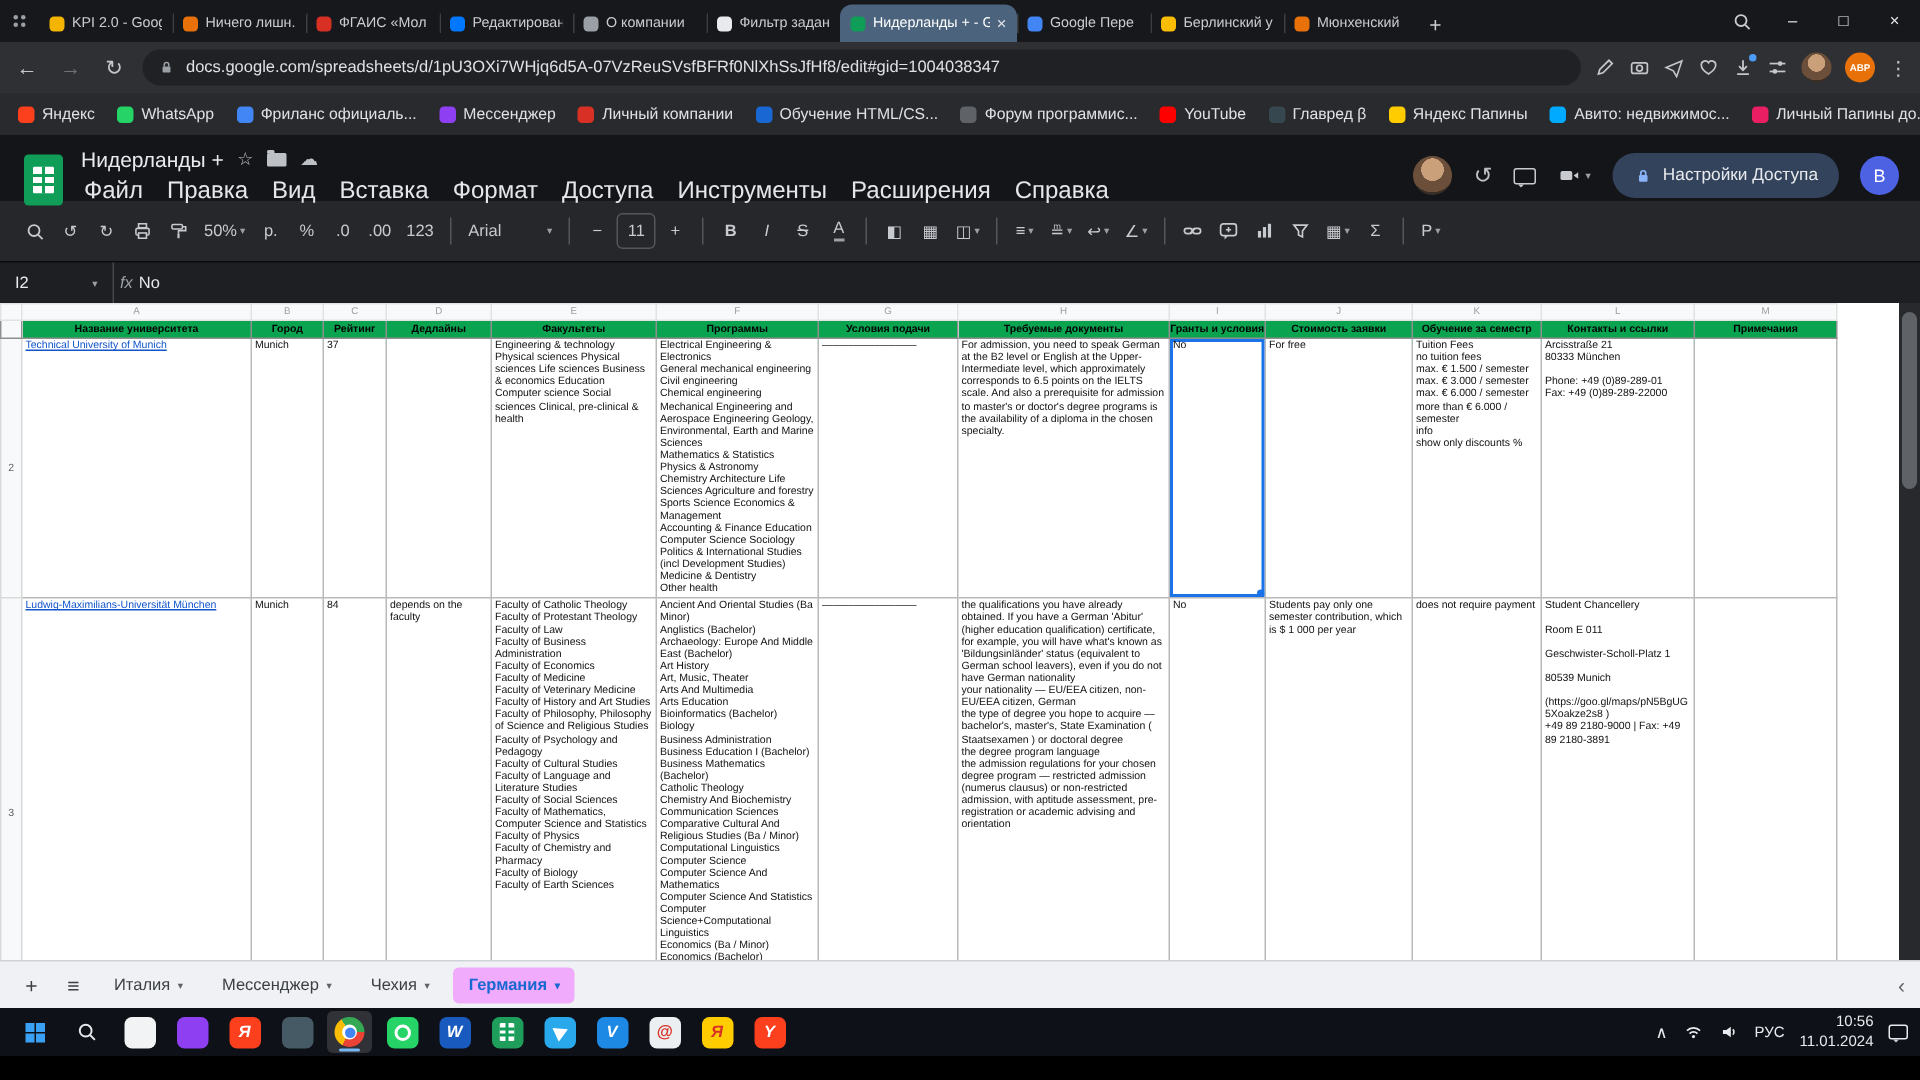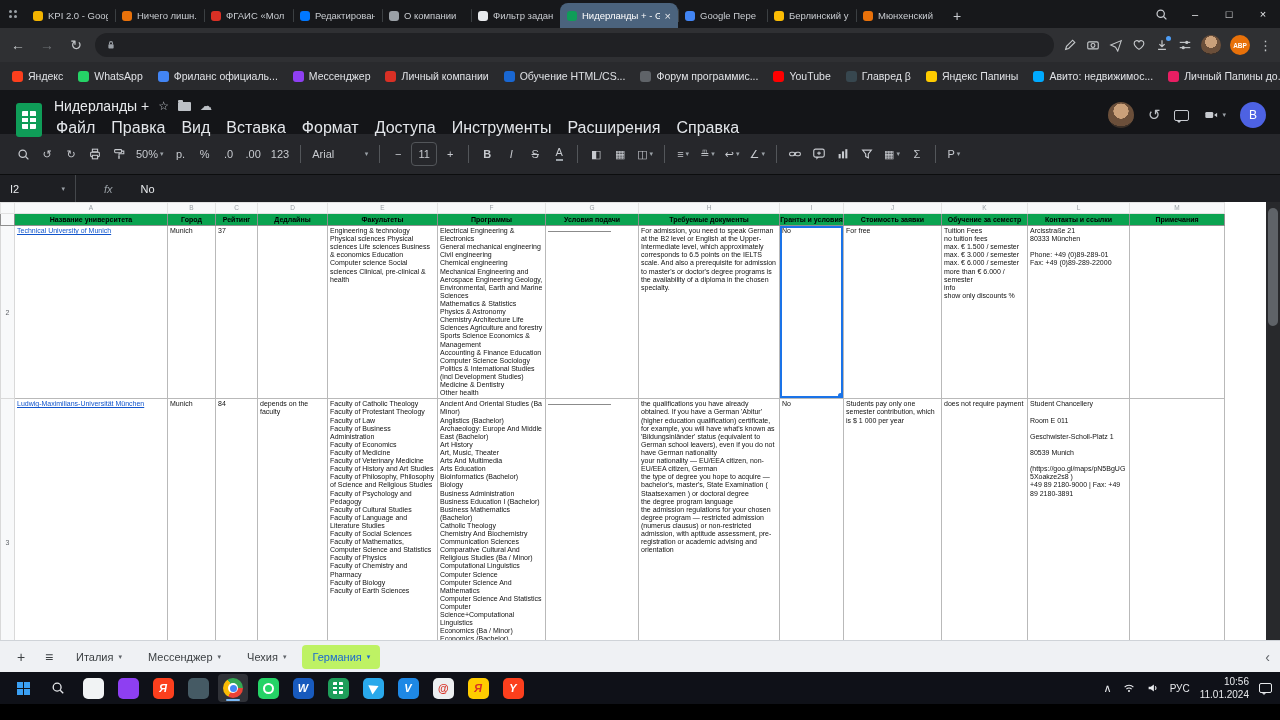--- a/index.html
+++ b/index.html
@@ -81,21 +81,21 @@
   .caret { font-size:7px; color:#9aa0a6; }
   .tsep { width:1px; height:18px; background:#53565a; margin:0 5px; flex:0 0 auto; }
   .bold { font-weight:bold; } .ital { font-style:italic; } .strike { text-decoration:line-through; }
   .tcolor { border-bottom:2.5px solid #9aa0a6; line-height:1; padding-bottom:1px; }
 
   
   .fbar { height:28px; background:#1e1f23; display:flex; align-items:center; color:#e8eaed;
     font-size:11px; border-top:1px solid #0c0d0e; }
   .namebox { width:76px; height:100%; display:flex; align-items:center; justify-content:space-between;
     padding:0 10px; border-right:1px solid #44474b; }
-  .fx { font-style:italic; color:#9aa0a6; margin:0 28px; }
+  .fx { font-style:italic; color:#9aa0a6; margin:0 4px; }
 
   
   .gridwrap { position:relative; height:438px; background:#fff; overflow:hidden; }
   table { border-collapse:collapse; table-layout:fixed; width:1224px; }
   td { padding:0; }
   .lrow td { height:10px; background:#f8f9fa; color:#9aa0a6; font-size:6.5px; text-align:center;
     border:1px solid #e2e2e2; line-height:10px; }
   .ghead td { height:12px; color:#000; font-size:7px; font-weight:bold; text-align:center;
     white-space:nowrap; overflow:hidden; border:1px solid #8f8f8f; }
   .cell { vertical-align:top; font-size:7px; line-height:1.16; padding:1px 2px !important;
@@ -109,21 +109,21 @@
   .vscroll { position:absolute; right:0; top:0; width:14px; height:100%; background:#28292c; }
   .vthumb { position:absolute; top:6px; left:2px; width:10px; height:118px; background:#5f6368; border-radius:5px; }
 
   
   .sheetbar { height:32px; background:#eff1f4; display:flex; align-items:center; padding:0 10px;
     gap:6px; border-top:1px solid #cfd3d8; }
   .sbico { width:22px; text-align:center; color:#3c4043; font-size:14px; }
   .stab { display:flex; align-items:center; gap:5px; padding:0 10px; height:24px; font-size:11px;
     color:#3c4043; font-weight:500; border-radius:4px; }
   .stab .caret { color:#5f6368; }
-  .stab.active { background:#bef264; color:#1967d2; font-weight:normal; }
+  .stab.active { background:#f0abfc; color:#1967d2; font-weight:bold; }
   .stab.active .caret { color:#1967d2; }
   .sbscroll { margin-left:auto; color:#5f6368; font-size:14px; }
 
   
   .taskbar { height:32px; background:#0f1118; display:flex; align-items:center; padding:0 8px;
     gap:5px; color:#e8eaed; }
   .tba { width:30px; height:28px; display:flex; align-items:center; justify-content:center;
     border-radius:4px; position:relative; }
   .tba.active { background:rgba(255,255,255,.14); }
   .tba.active::after { content:""; position:absolute; bottom:1px; left:50%; transform:translateX(-50%);
@@ -220,20 +220,21 @@
 
   <div class="navbar">
     <span class="nico">←</span>
     <span class="nico dim">→</span>
     <span class="nico">↻</span>
     <div class="omnibox">
       <svg width="12" height="12" viewBox="0 0 16 16">
           <rect x="4.5" y="7" width="7" height="5.5" rx="1" fill="#9aa0a6"></rect>
           <path d="M6 7V5.5a2 2 0 014 0V7" fill="none" stroke="#9aa0a6" stroke-width="1.4"></path>
         </svg>
+      <span>docs.google.com/spreadsheets/d/1pU3OXi7WHjq6d5A-07VzReuSVsfBFRf0NlXhSsJfHf8/edit#gid=1004038347</span>
     </div>
     <div class="navicons">
       <svg width="14" height="14" viewBox="0 0 16 16">
           <path d="M3 13l1-3.5 7-7 2.5 2.5-7 7L3 13z" fill="none" stroke="#c4c7ca" stroke-width="1.3"></path>
         </svg>
       <svg width="14" height="14" viewBox="0 0 16 16">
           <rect x="2" y="4.5" width="12" height="8" rx="1.5" fill="none" stroke="#c4c7ca" stroke-width="1.3"></rect>
           <circle cx="8" cy="8.5" r="2.2" fill="none" stroke="#c4c7ca" stroke-width="1.3"></circle>
         </svg>
       <svg width="14" height="14" viewBox="0 0 16 16">
@@ -338,20 +339,27 @@
       <span class="havatar"></span>
       <span class="hico" style="font-size:15px">↺</span>
       <span class="bubble"></span>
       <span class="camwrap">
           <svg width="16" height="14" viewBox="0 0 16 16">
             <rect x="1.5" y="4.5" width="9" height="7" rx="1.5" fill="#c7cacf"></rect>
             <path d="M11.5 8l3.5-2.5v5L11.5 8z" fill="#c7cacf"></path>
           </svg>
           <span class="caret">▾</span>
         </span>
+      <span class="sharepill">
+        <svg width="13" height="13" viewBox="0 0 16 16">
+            <rect x="4.5" y="7" width="7" height="5.5" rx="1" fill="#8ab4f8"></rect>
+            <path d="M6 7V5.5a2 2 0 014 0V7" fill="none" stroke="#8ab4f8" stroke-width="1.4"></path>
+          </svg>
+        <span>Настройки Доступа</span>
+      </span>
       <span class="bavatar">B</span>
     </div>
   </div>
 
   <div class="toolbar">
     <span class="ti">
         <svg width="13" height="13" viewBox="0 0 16 16">
           <circle cx="7" cy="7" r="4.5" fill="none" stroke="#c7cacf" stroke-width="1.5"></circle>
           <line x1="10.5" y1="10.5" x2="14" y2="14" stroke="#c7cacf" stroke-width="1.5"></line>
         </svg>

